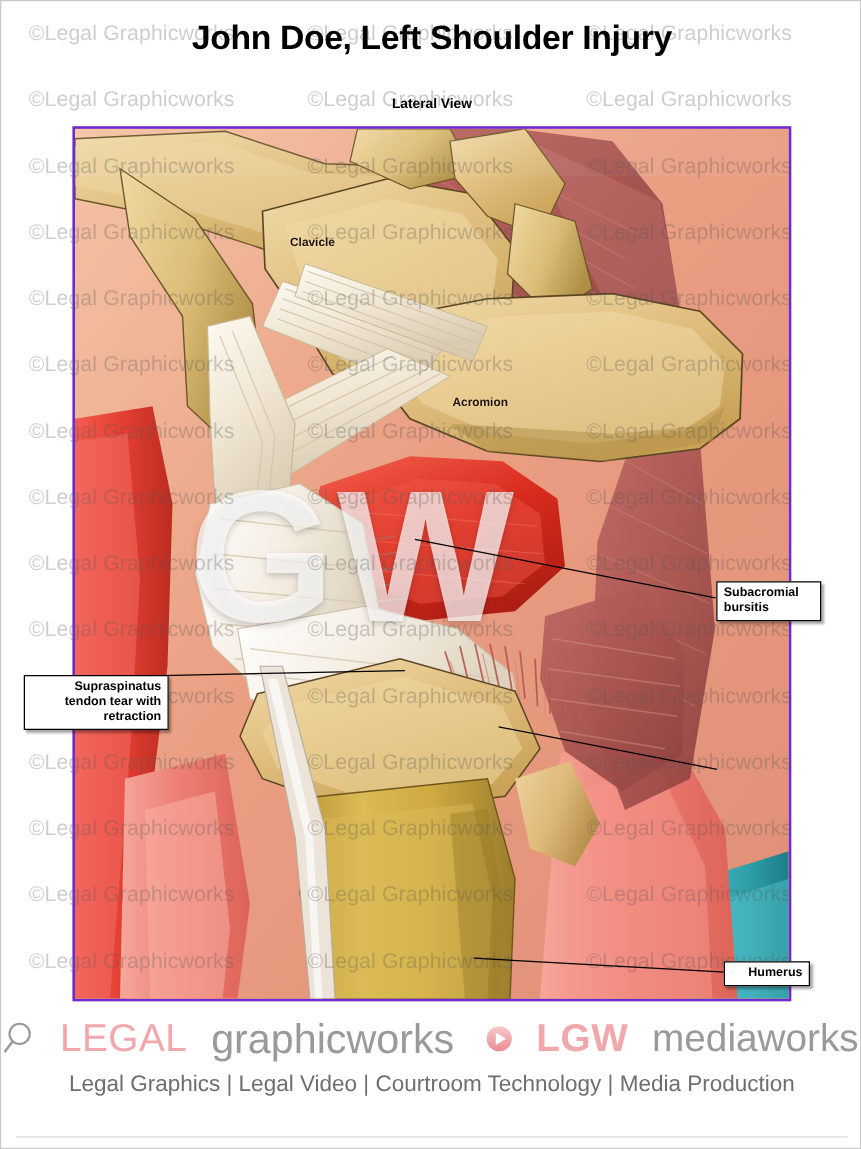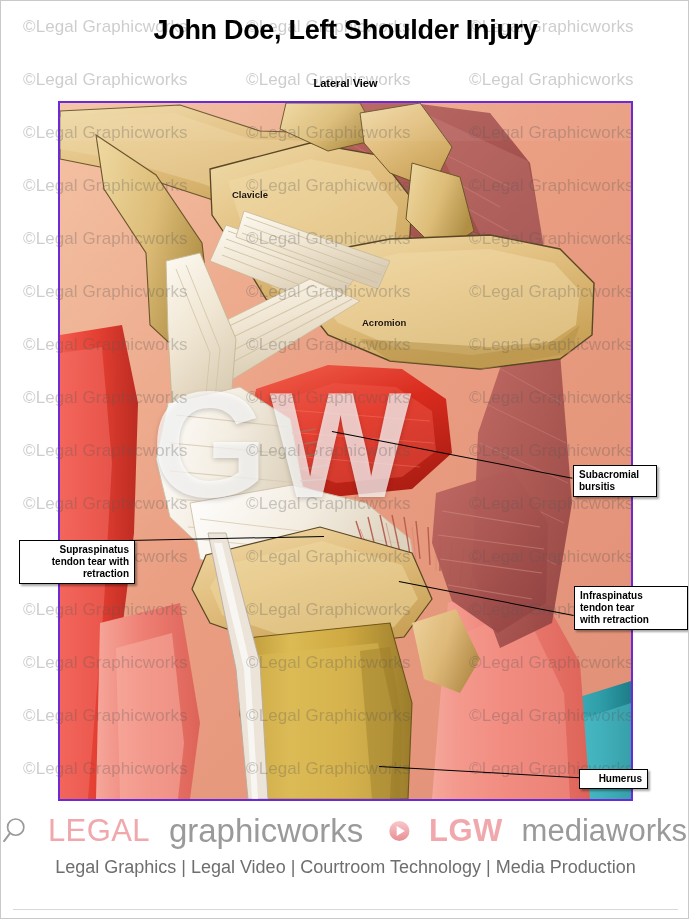--- a/index.html
+++ b/index.html
@@ -443,23 +443,20 @@
 
   <div class="leader" style="left:378px; top:765px; width:205px; transform: rotate(3.2deg);"></div>
 
   <div class="callout" style="left:572px; top:464px; width:72px; text-align:left;">Subacromial
 bursitis</div>
 
   <div class="callout" style="left:18px; top:513px; width:104px; text-align:right;margin-top:26px;">Supraspinatus
 tendon tear with
 retraction</div>
 
-  <div class="callout" style="left:573px; top:585px; width:102px; text-align:left;">Infraspinatus
-tendon tear
-with retraction</div>
 
   <div class="callout" style="left:578px; top:768px; width:57px; text-align:right;">Humerus</div>
 
   <div class="wm-layer" id="wmlayer">
       <div class="wm" style="left: 22px; top: 16px;">©Legal Graphicworks</div>
       <div class="wm" style="left: 245px; top: 16px;">©Legal Graphicworks</div>
       <div class="wm" style="left: 468px; top: 16px;">©Legal Graphicworks</div>
       <div class="wm" style="left: 22px; top: 69px;">©Legal Graphicworks</div>
       <div class="wm" style="left: 245px; top: 69px;">©Legal Graphicworks</div>
       <div class="wm" style="left: 468px; top: 69px;">©Legal Graphicworks</div>

